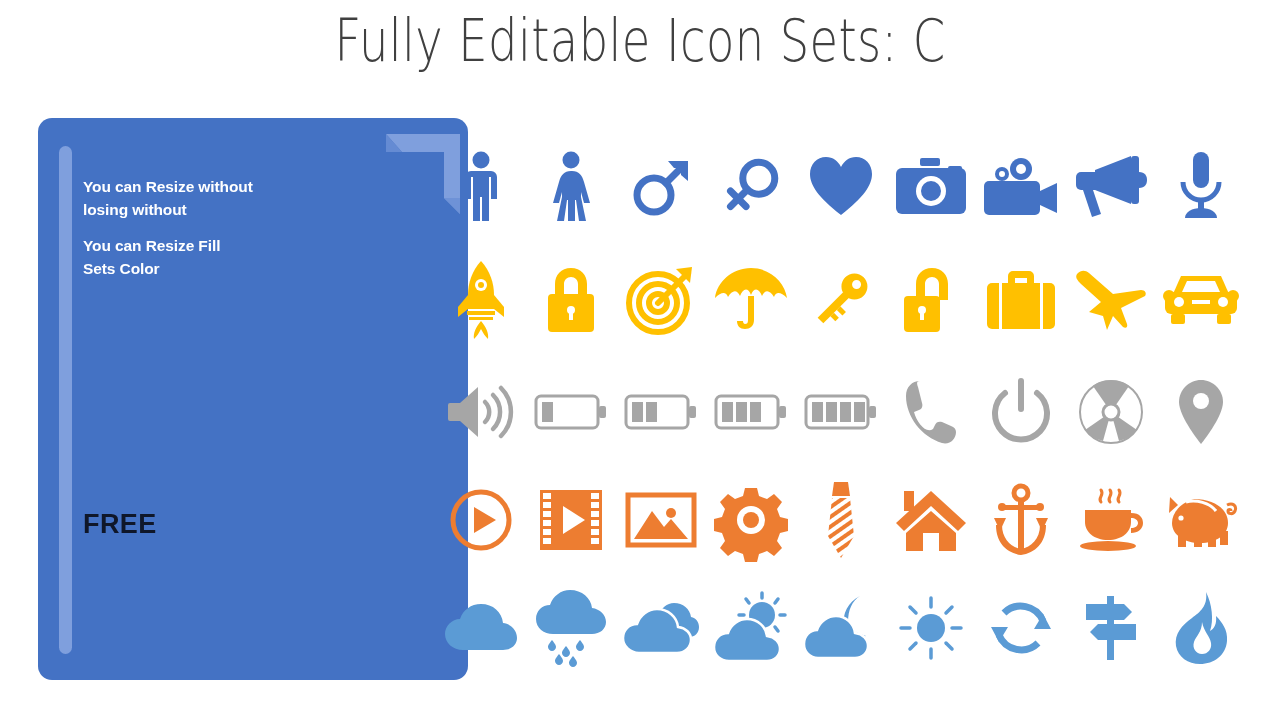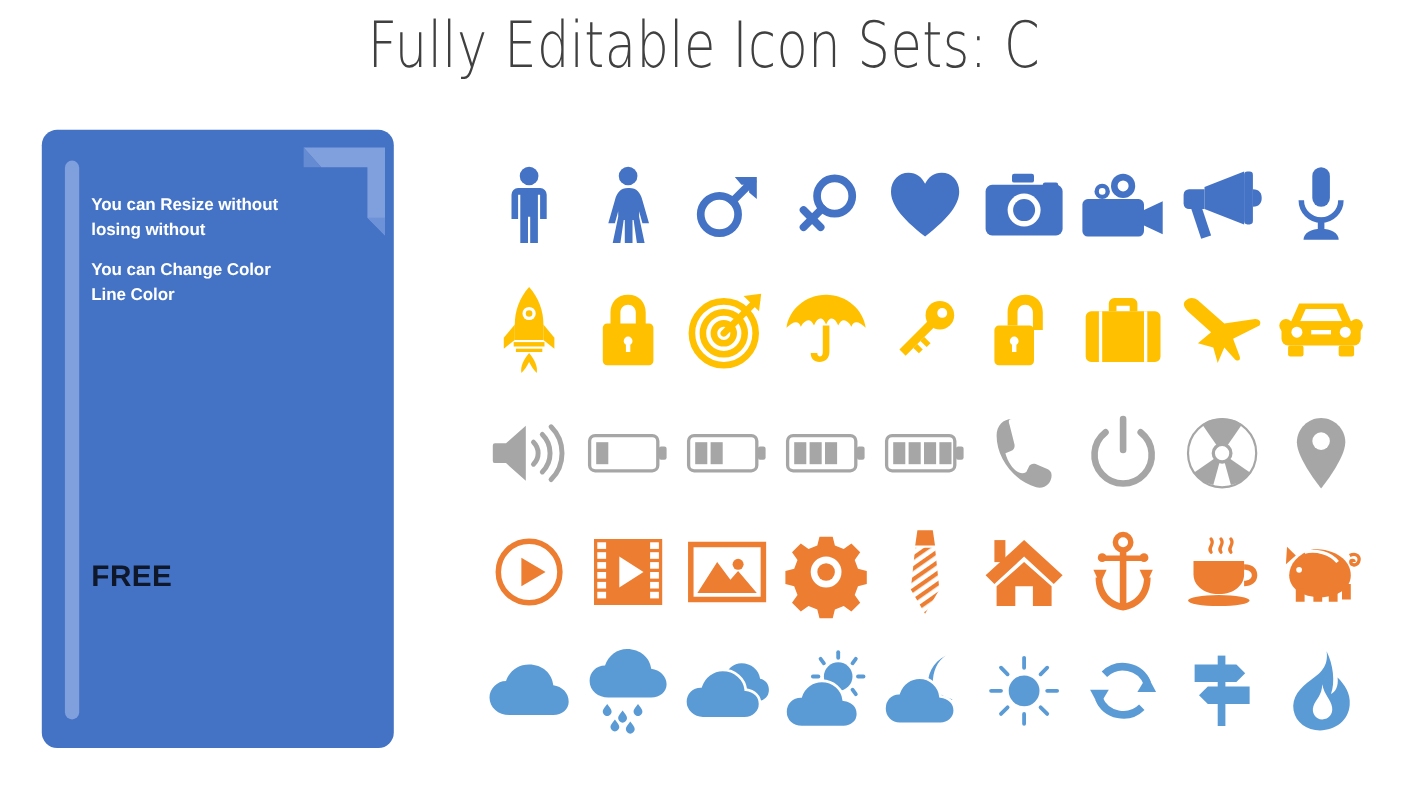--- a/index.html
+++ b/index.html
@@ -23,21 +23,21 @@
     letter-spacing:0.5px;
     color:#404040;
     line-height:1.15;
     transform:scaleX(0.80);
     transform-origin:center top;
     white-space:nowrap;
   }
 
   
   .panel{
-    position:absolute;left:38px;top:118px;width:320px;height:562px;
+    position:absolute;left:38px;top:118px;width:430px;height:562px;
     background:#4472c4;
     border-radius:14px;
     overflow:hidden;
   }
   .panel-bar{
     position:absolute;left:21px;top:28px;width:13px;height:508px;
     background:#7f9fdd;border-radius:7px;
   }
   .corner-fold{
     position:absolute;right:0px;top:0px;width:96px;height:104px;
@@ -96,22 +96,22 @@
     <svg class="corner-fold" viewBox="0 0 96 104">
       <path d="M14 16 L88 16 L88 96 L72 80 L72 34 L30 34 Z" fill="#7f9fdd"></path>
       <path d="M14 16 L30 34 L30 34 L14 34 Z" fill="#6b8fd6" opacity="0.85"></path>
       <path d="M88 96 L72 80 L88 80 Z" fill="#6b8fd6" opacity="0.85"></path>
     </svg>
 
     <div class="panel-text">
       <div class="panel-line">You can Resize without</div>
       <div class="panel-line">losing without</div>
       <div class="panel-block-2">
-        <div class="panel-line">You can Change Color</div>
-        <div class="panel-line">Line Color</div>
+        <div class="panel-line">You can Resize Fill</div>
+        <div class="panel-line">Sets Color</div>
       </div>
     </div>
 
     <div class="panel-free">
       <div>FREE</div>
     </div>
 
   </div>
 
   <div class="grid">

